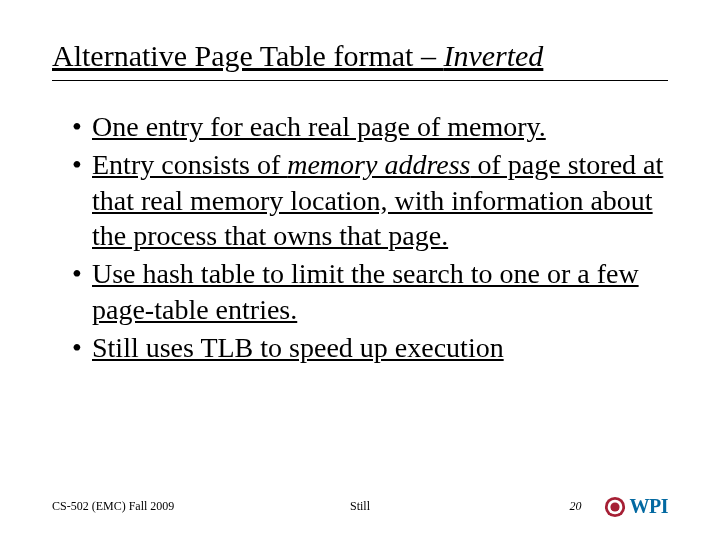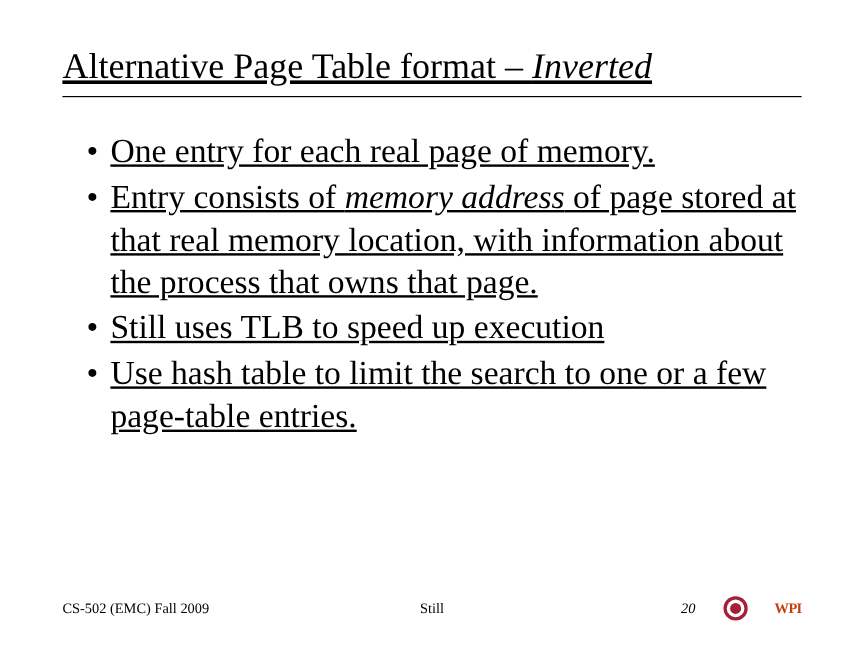--- a/index.html
+++ b/index.html
@@ -10,21 +10,21 @@
   ul.bullets { list-style: none; padding-left: 20px; }
   ul.bullets li { font-size: 28px; line-height: 1.28; margin-bottom: 2px; position: relative; padding-left: 20px; text-decoration: underline; }
   ul.bullets li::before { content: "•"; position: absolute; left: 0; top: 0; }
   .em { font-style: italic; }
   .footer { position: absolute; left: 52px; right: 52px; bottom: 22px; display: flex; align-items: center; justify-content: space-between; font-size: 12px; gap: 32px; }
   .footer-left { flex: 1; text-align: left; }
   .footer-center { flex: 1; text-align: center; }
   .footer-right { flex: 1; text-align: right; display: flex; align-items: center; justify-content: flex-end; gap: 6px; }
   .page-num { font-size: 12px; margin-right: 16px; font-style: italic; }
   .wpi-logo { display: inline-flex; align-items: center; gap: 4px; }
-  .wpi-text { font-family: Georgia, serif; font-weight: bold; font-size: 12px; color: #c2410c; letter-spacing: -0.5px; margin-left: 18px; }
+  .wpi-text { font-family: Georgia, serif; font-weight: bold; font-size: 20px; color: #0369a1; letter-spacing: -0.5px; }
   .seal { width: 22px; height: 22px; }
   .seal circle.outer { fill: #a61f34; }
   .seal circle.inner { fill: #fff; }
   .seal circle.core { fill: #a61f34; }
 </style>
 </head>
 <body>
 
 <div class="slide">
   <h1 class="title">
@@ -32,24 +32,24 @@
   </h1>
 
   <ul class="bullets">
     <li>
       <span>One entry for each real page of memory.</span><span class="em"></span><span></span>
     </li>
     <li>
       <span>Entry consists of </span><span class="em">memory address</span><span> of page stored at that real memory location, with information about the process that owns that page.</span>
     </li>
     <li>
-      <span>Still uses TLB to speed up execution</span><span class="em"></span><span></span>
+      <span>Use hash table to limit the search to one or a few page-table entries.</span><span class="em"></span><span></span>
     </li>
     <li>
-      <span>Use hash table to limit the search to one or a few page-table entries.</span><span class="em"></span><span></span>
+      <span>Still uses TLB to speed up execution</span><span class="em"></span><span></span>
     </li>
   </ul>
 
   <div class="footer">
     <div class="footer-left">CS-502 (EMC) Fall 2009</div>
     <div class="footer-center">Still</div>
     <div class="footer-right">
       <span class="page-num">20</span>
       <span class="wpi-logo">
         <svg class="seal" viewBox="0 0 24 24">

